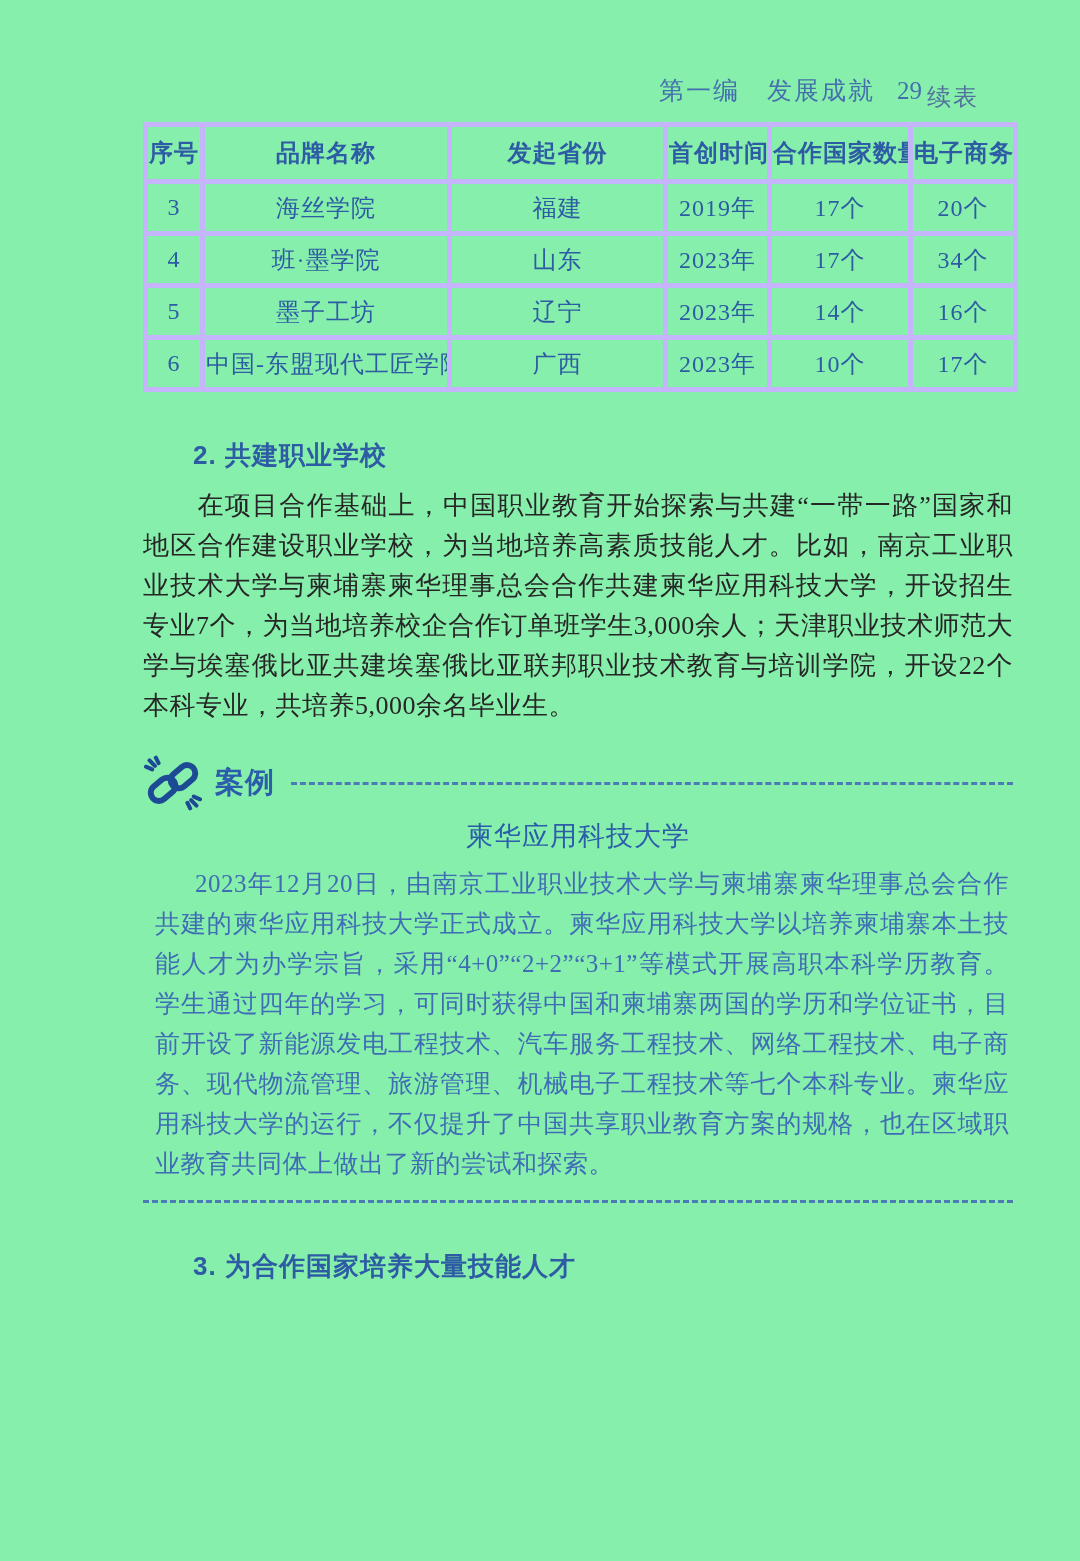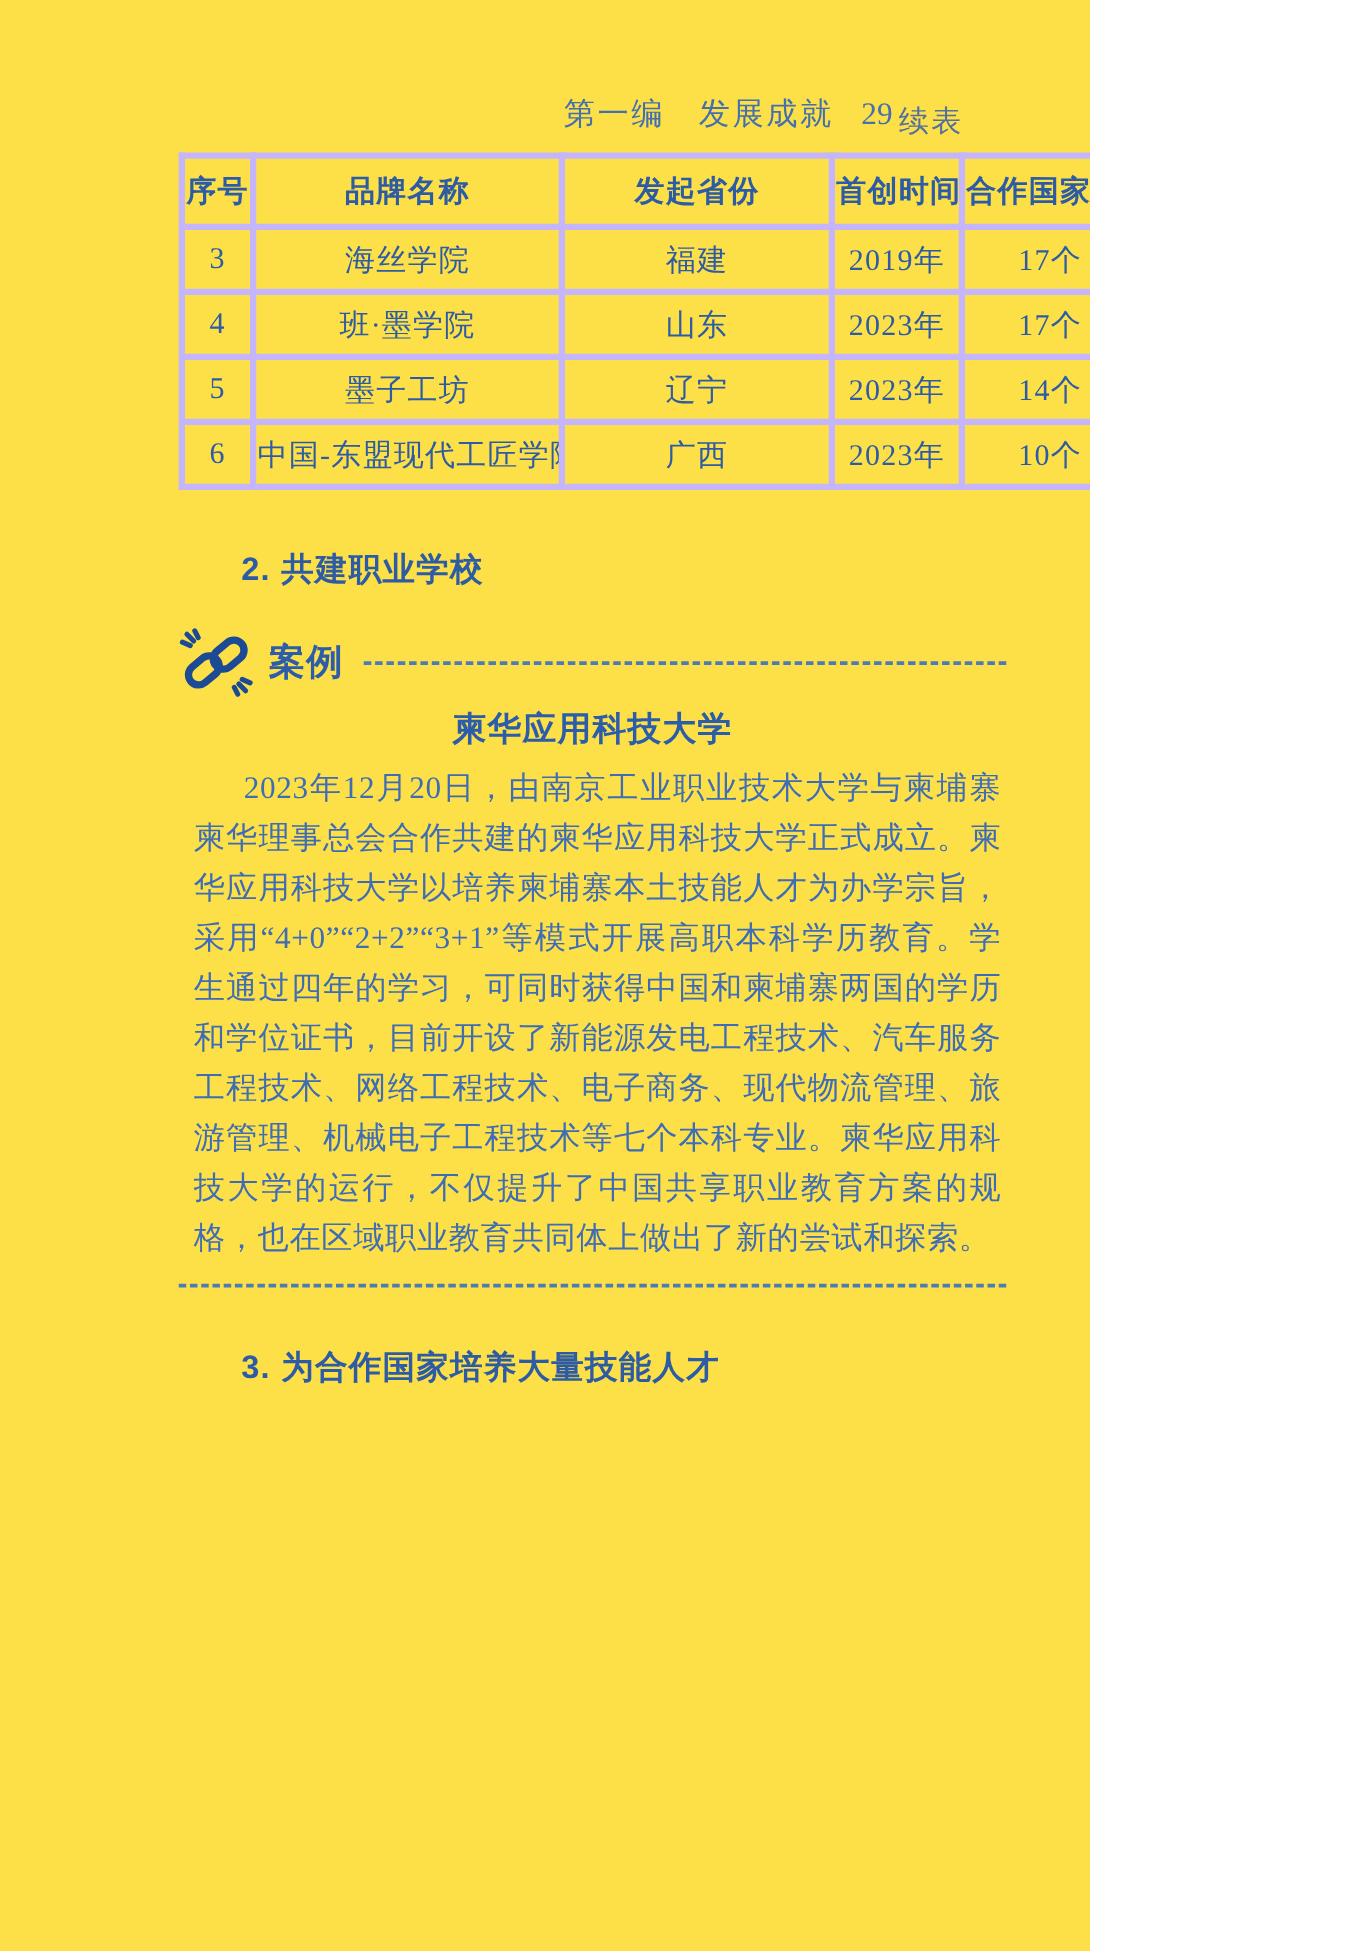--- a/index.html
+++ b/index.html
@@ -1,19 +1,19 @@
 <!DOCTYPE html>
 <html lang="zh"><head>
 <meta charset="utf-8">
 <style>
   html,body{margin:0;padding:0;background:#ffffff;}
   .page{
     position:relative;
-    width:872px;height:1561px;
-    background:#fde047;
+    width:1080px;height:1561px;
+    background:#86efac;
     overflow:hidden;
     font-family:"Liberation Serif","DejaVu Serif",serif;
   }
   .running-head{
     position:absolute;top:74px;right:158px;
     font-size:25px;color:#4470ae;letter-spacing:2px;
   }
   .running-head .pagenum{margin-left:22px;letter-spacing:0;}
   .content{padding:81px 67px 0 143px;}
   .cont-label{
@@ -46,21 +46,21 @@
   .case-icon{flex:0 0 auto;color:#1d4a94;display:flex;align-items:center;}
   .case-label{
     flex:0 0 auto;margin:0 16px 0 12px;
     font-family:"Liberation Sans","DejaVu Sans",sans-serif;
     font-size:29px;font-weight:bold;color:#2b5daa;letter-spacing:1px;
   }
   .dash-line{flex:1 1 auto;border-top:3px dashed #4d7bb5;height:0;}
   .case-title{
     margin-top:4px;text-align:center;
     font-family:"Liberation Sans","DejaVu Sans",sans-serif;
-    font-size:27px;font-weight:bold;color:#2b5daa;letter-spacing:1px;
+    font-size:27px;font-weight:normal;color:#2b5daa;letter-spacing:1px;
   }
   .case-body{
     margin:10px 0 0 0;padding:0 4px 0 12px;
     font-size:25px;line-height:40px;letter-spacing:0.5px;
     color:#3f6db5;text-align:justify;text-indent:1.6em;
   }
   .dash-line-full{border-top:3px dashed #4d7bb5;height:0;margin-top:16px;}
 </style>
 </head>
 <body>
@@ -124,20 +124,21 @@
           <td>中国-东盟现代工匠学院</td>
           <td>广西</td>
           <td>2023年</td>
           <td>10个</td>
           <td>17个</td>
         </tr>
       </tbody>
     </table>
 
     <h3 class="sec-heading">2. 共建职业学校</h3>
+    <p class="body-para">在项目合作基础上，中国职业教育开始探索与共建“一带一路”国家和地区合作建设职业学校，为当地培养高素质技能人才。比如，南京工业职业技术大学与柬埔寨柬华理事总会合作共建柬华应用科技大学，开设招生专业7个，为当地培养校企合作订单班学生3,000余人；天津职业技术师范大学与埃塞俄比亚共建埃塞俄比亚联邦职业技术教育与培训学院，开设22个本科专业，共培养5,000余名毕业生。</p>
 
     <div class="case-head">
       <span class="case-icon">
         <svg width="60" height="56" viewBox="0 0 66 62" aria-hidden="true">
           <g fill="none" stroke="currentColor">
             <g stroke-width="6.5">
               <rect x="7" y="29" width="30" height="18" rx="9" transform="rotate(-40 22 38)"></rect>
               <rect x="29" y="15" width="30" height="18" rx="9" transform="rotate(-40 44 24)"></rect>
             </g>
             <g stroke-width="4.5" stroke-linecap="round">

